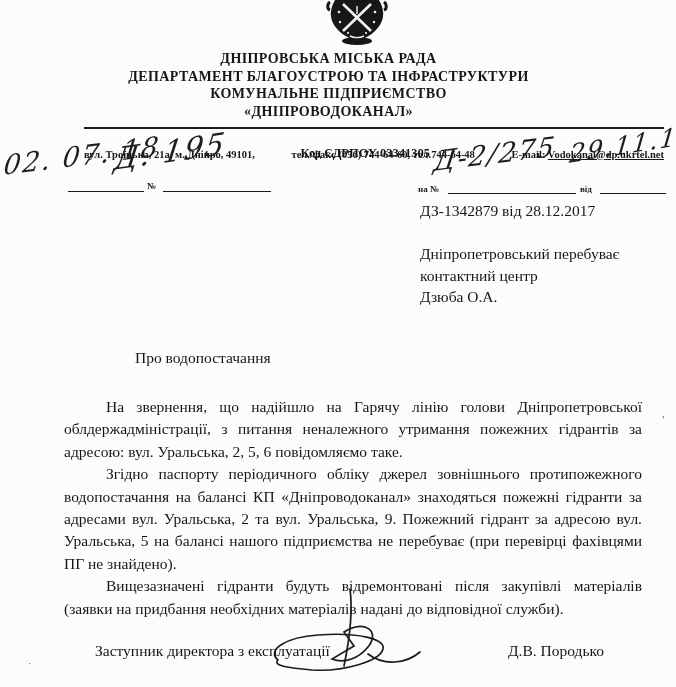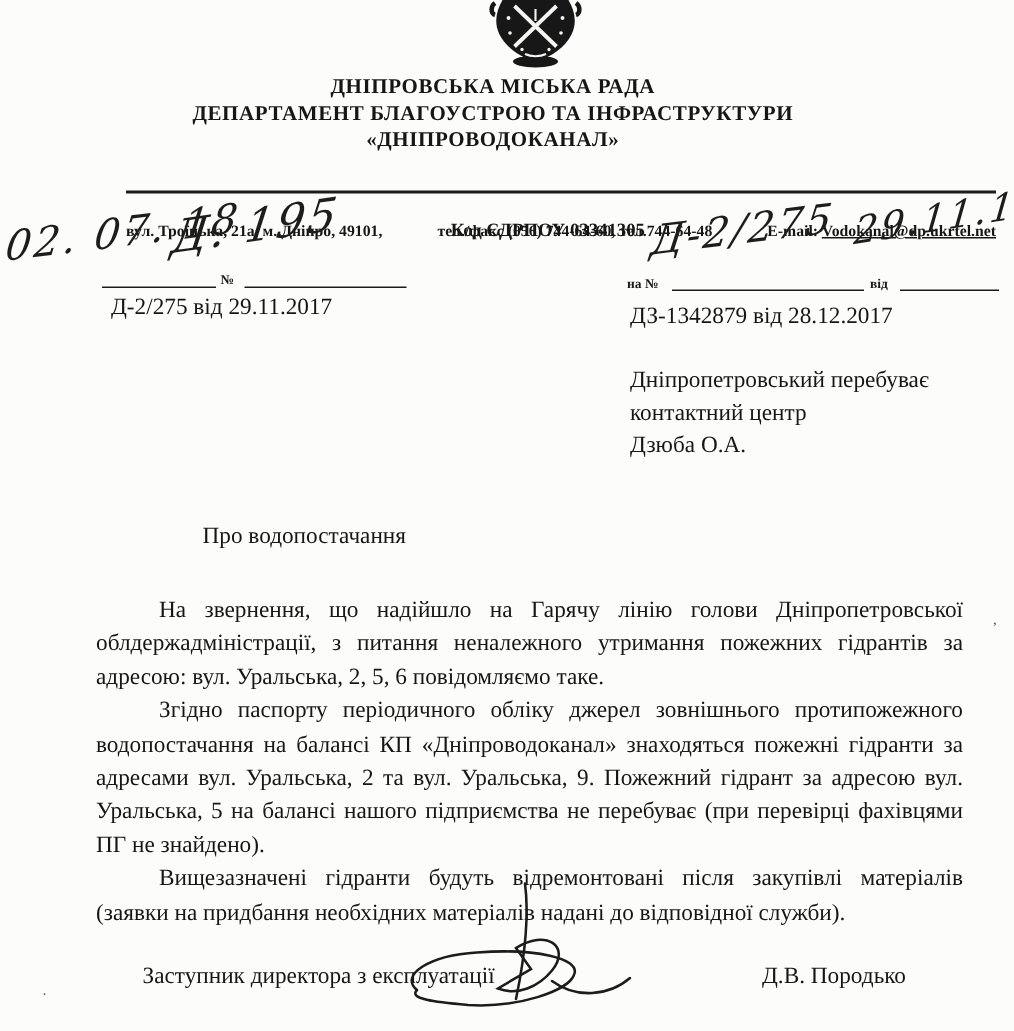--- a/index.html
+++ b/index.html
@@ -86,20 +86,21 @@
       <circle cx="14" cy="22" r="1.2" fill="#f4f4f2"></circle>
         <circle cx="48" cy="22" r="1.2" fill="#f4f4f2"></circle>
       <circle cx="22" cy="33" r="1.1" fill="#f4f4f2"></circle>
         <circle cx="40" cy="33" r="1.1" fill="#f4f4f2"></circle>
     </svg>
   </div>
 
   <div class="org-header">
     <div>ДНІПРОВСЬКА МІСЬКА РАДА</div>
     <div>ДЕПАРТАМЕНТ БЛАГОУСТРОЮ ТА ІНФРАСТРУКТУРИ</div>
+    <div>КОМУНАЛЬНЕ ПІДПРИЄМСТВО</div>
     <div>«ДНІПРОВОДОКАНАЛ»</div>
   </div>
 
   <div class="address-bar">
     <span>вул. Троїцька, 21а,  м. Дніпро, 49101,</span>
     <span>тел./факс (056) 744-64-60,  тел.744-64-48</span>
     <span><span>E-mail:</span> <span class="email-val">Vodokanal@dp.ukrtel.net</span></span>
   </div>
   <div class="edrpou">Код ЄДРПОУ 03341305</div>
 
@@ -110,21 +111,20 @@
 
   <div class="rule rule-l1"></div>
   <span class="form-label lbl-no">№</span>
   <div class="rule rule-l2"></div>
 
   <span class="form-label lbl-nano">на №</span>
   <div class="rule rule-r1"></div>
   <span class="form-label lbl-vid">від</span>
   <div class="rule rule-r2"></div>
 
-  <div class="ref-typed-left">Д-2/275 від 29.11.2017</div>
   <div class="ref-typed-right">ДЗ-1342879 від 28.12.2017</div>
 
   <div class="recipient">
     <div>Дніпропетровський перебуває</div>
     <div>контактний центр</div>
     <div class="name">Дзюба О.А.</div>
   </div>
 
   <div class="subject">Про водопостачання</div>
 

